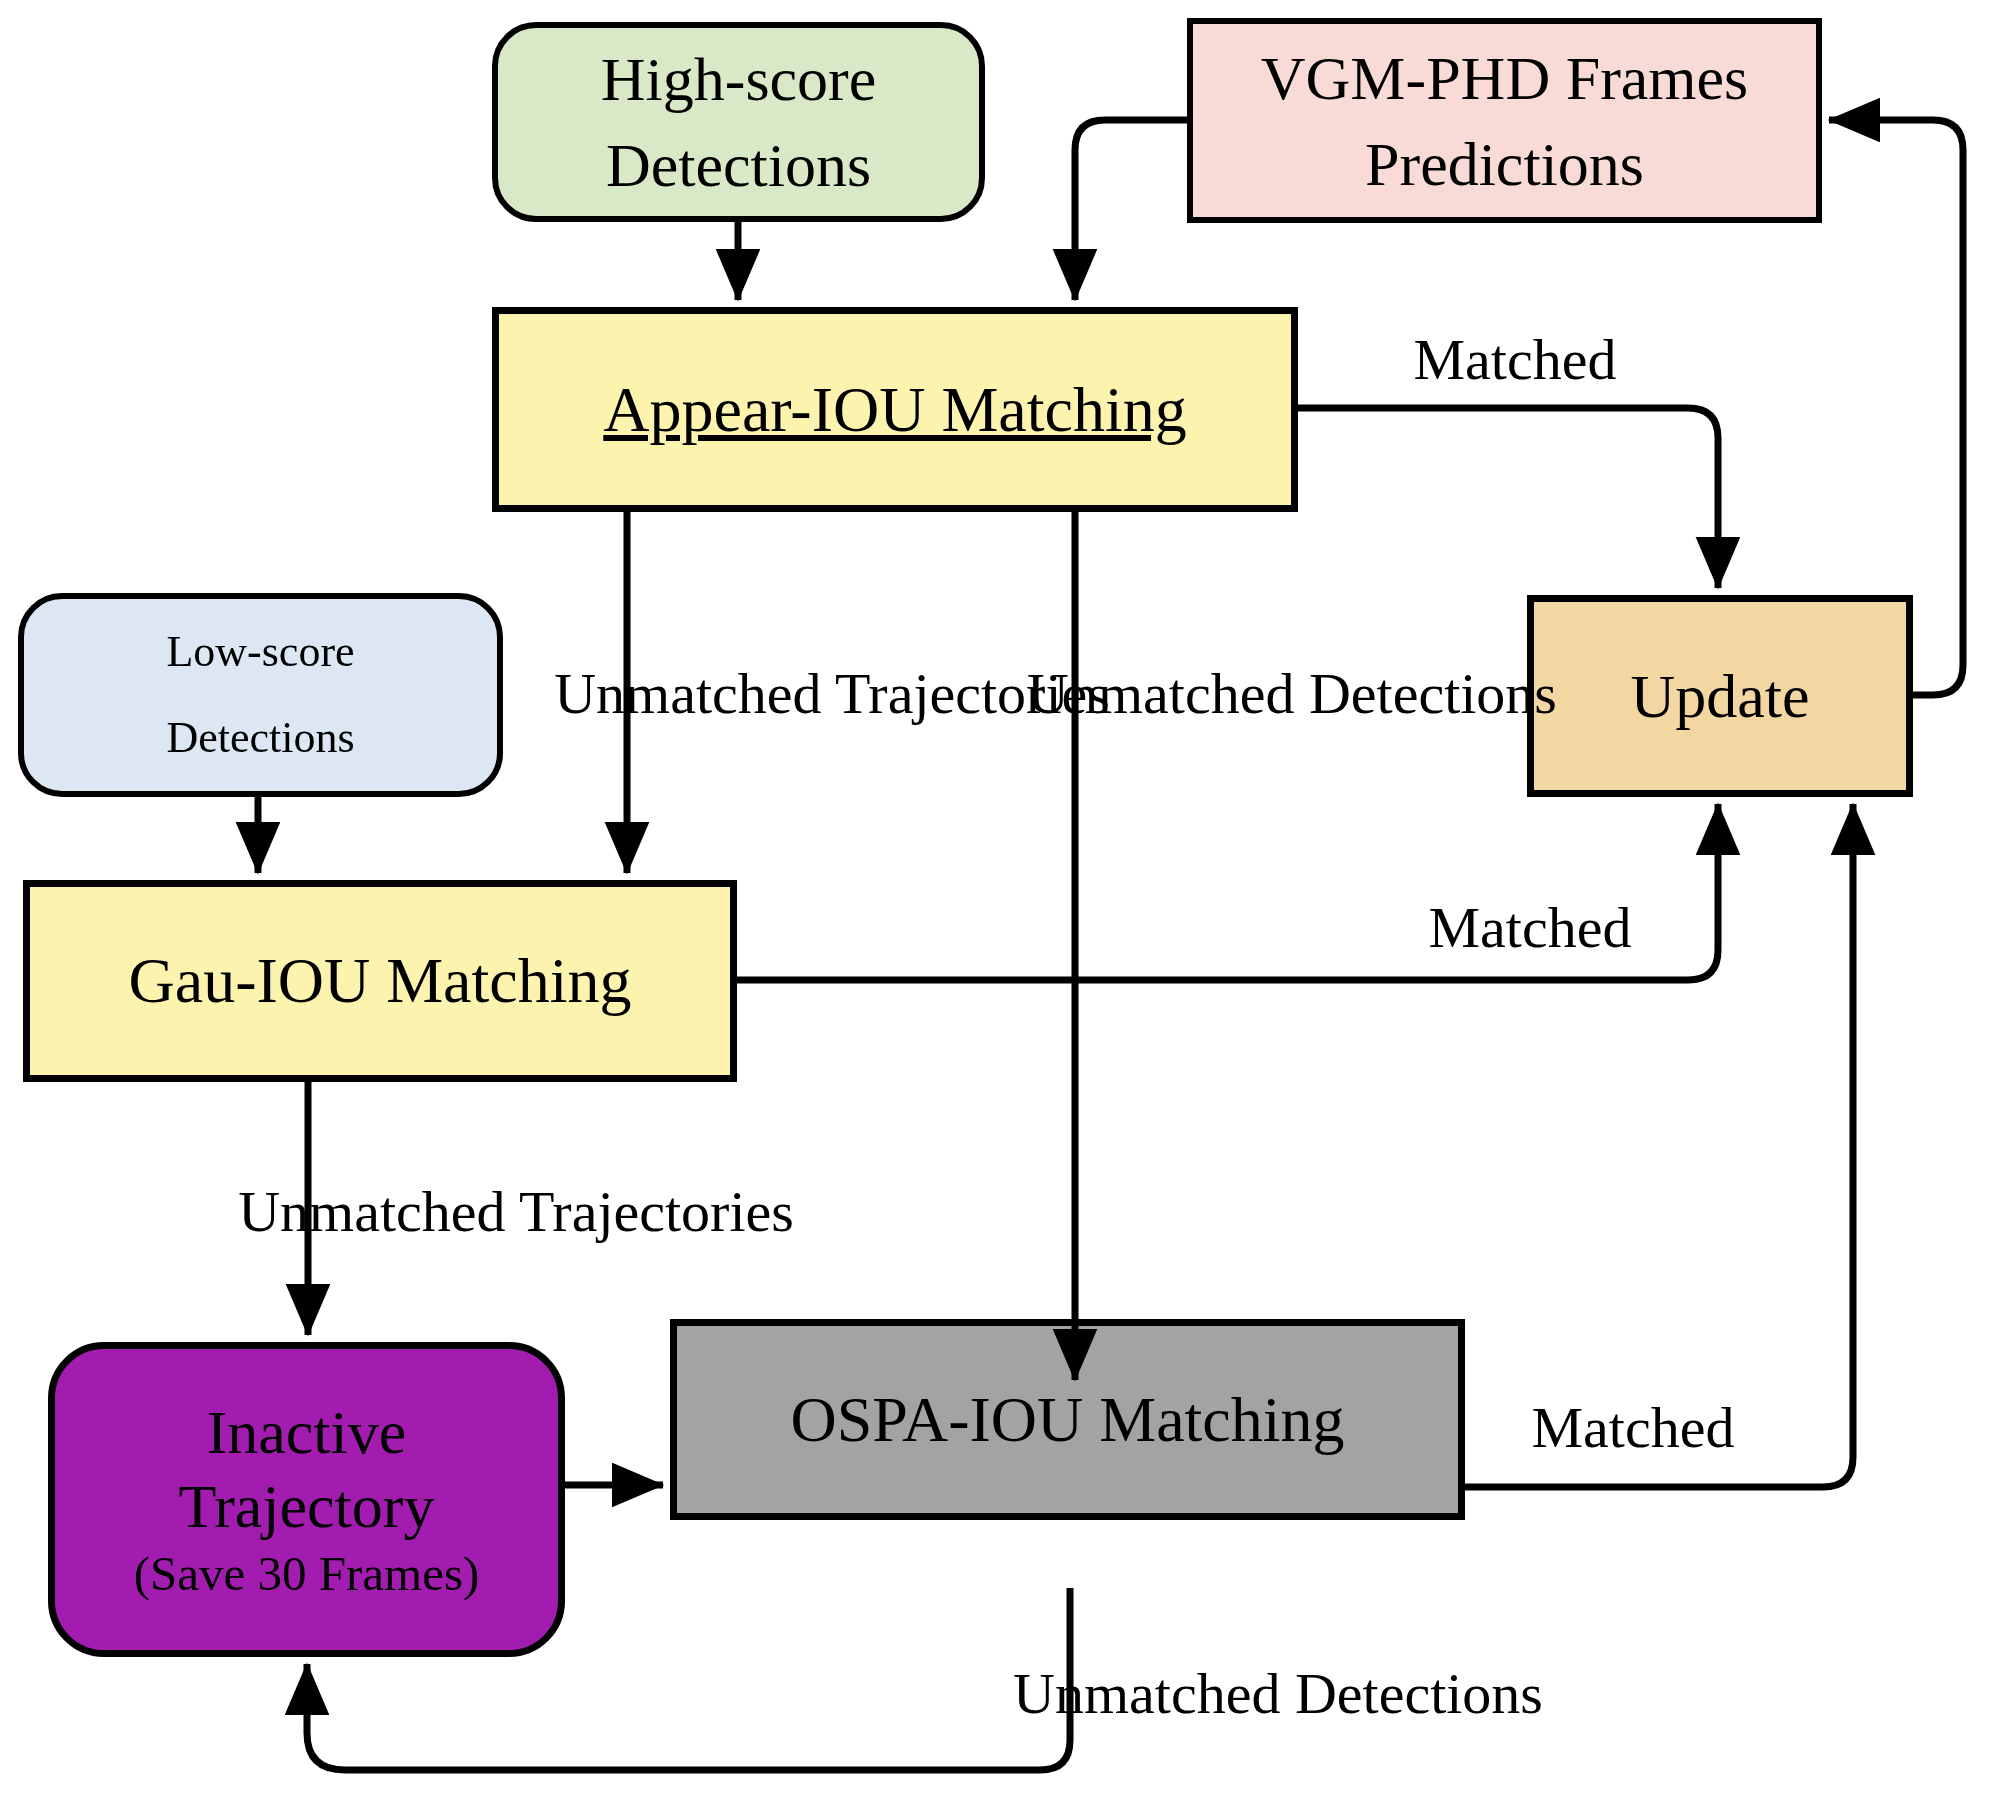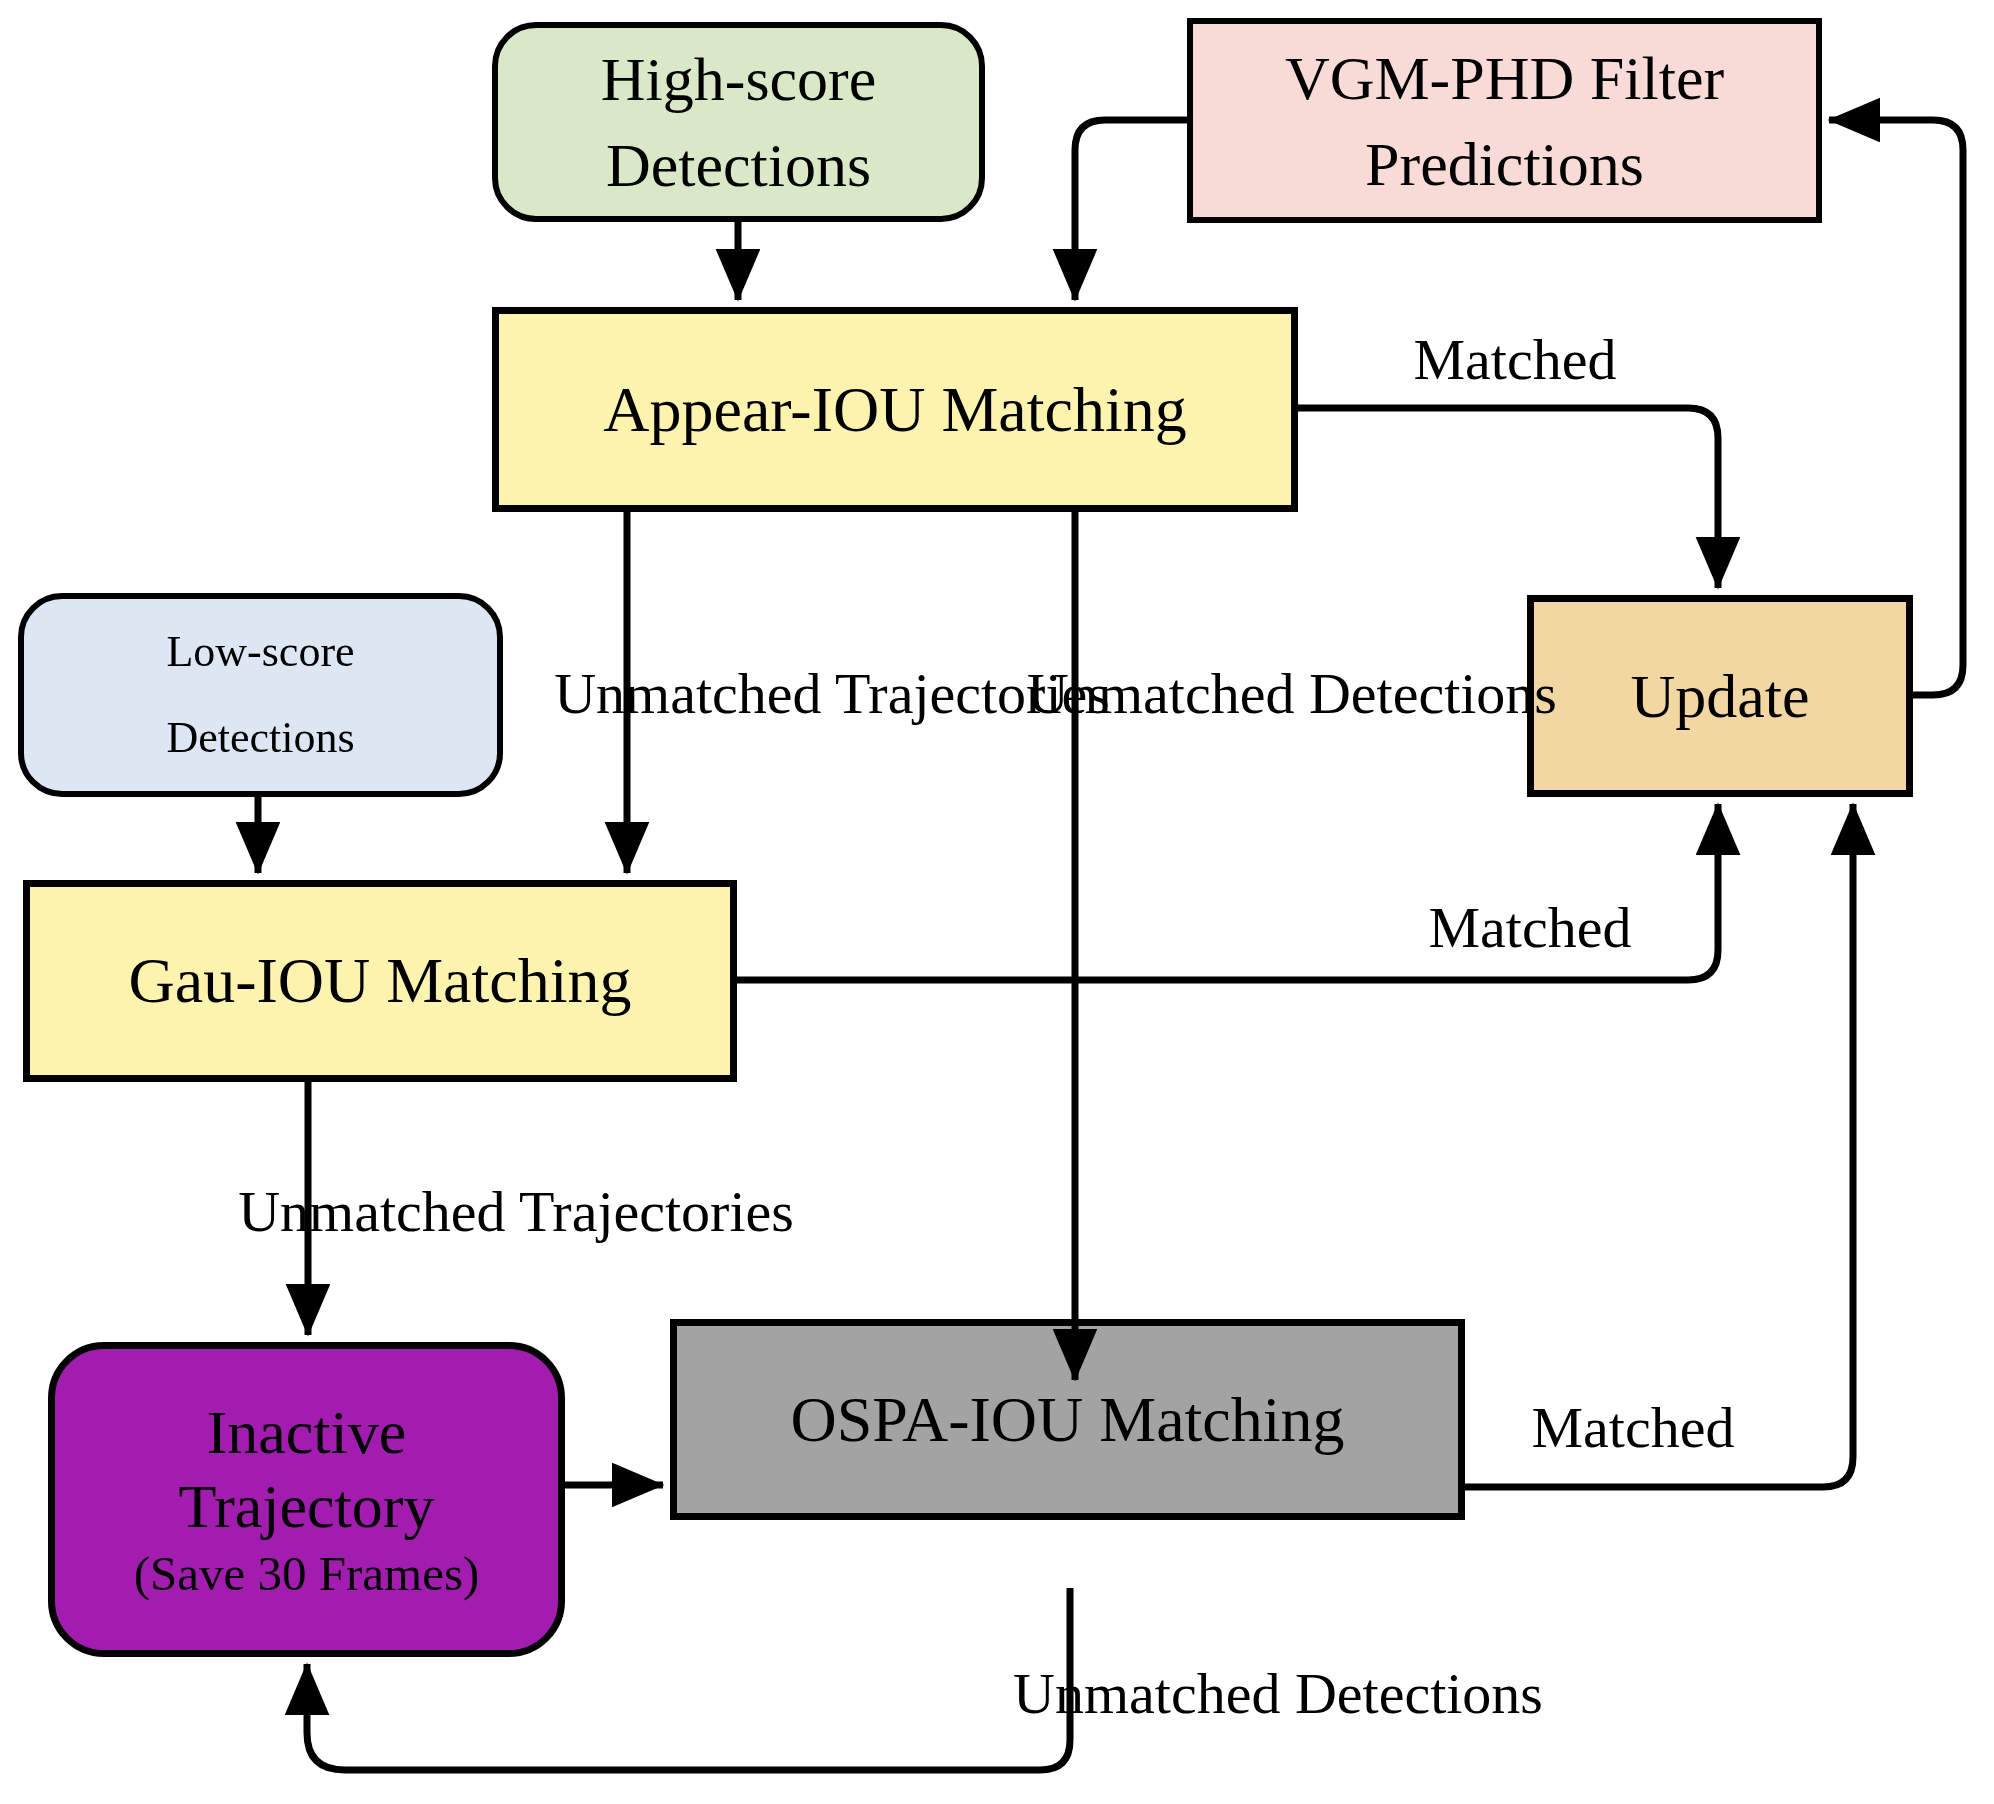--- a/index.html
+++ b/index.html
@@ -17,21 +17,21 @@
     border:6px solid #000;
     display:flex;flex-direction:column;
     align-items:center;justify-content:center;
     text-align:center;
     color:#000;
   }
   .node .ln{display:block;}
   
   #n-high{left:492px;top:22px;width:493px;height:200px;border-radius:44px;background:#d9e8c6;font-size:62px;line-height:86px;}
   #n-vgm{left:1187px;top:18px;width:635px;height:205px;background:#f8dbd7;font-size:62px;line-height:86px;}
-  #n-appear{left:492px;top:307px;width:806px;height:205px;background:#fcf3ae;font-size:64px;line-height:70px;border-width:7px;}
+  #n-appear{left:492px;top:307px;width:806px;height:205px;background:#fcf3ae;font-size:64px;line-height:70px;border-width:7px;text-decoration:underline;}
   #n-low{left:18px;top:593px;width:485px;height:204px;border-radius:44px;background:#dce7f3;font-size:44px;line-height:86px;}
   #n-gau{left:23px;top:880px;width:714px;height:202px;background:#fcf3ae;font-size:64px;line-height:70px;border-width:7px;}
   #n-update{left:1527px;top:595px;width:386px;height:202px;background:#f3d7a3;font-size:62px;line-height:84px;border-width:7px;}
   #n-inactive{left:48px;top:1342px;width:517px;height:315px;border-radius:56px;background:#a21caf;font-size:62px;line-height:74px;border-width:7px;}
   #n-inactive .small{font-size:49px;line-height:62px;}
   #n-ospa{left:670px;top:1319px;width:795px;height:201px;background:#a3a3a3;font-size:64px;line-height:70px;border-width:7px;}
   
   .elabel{
     position:absolute;
     transform:translate(-50%,-50%);
@@ -45,21 +45,21 @@
 <body>
 
 <div id="canvas">
 
   <div class="node" id="n-high">
     <span class="ln">High-score</span>
     <span class="ln">Detections</span>
   </div>
 
   <div class="node" id="n-vgm">
-    <span class="ln">VGM-PHD Filter</span>
+    <span class="ln">VGM-PHD Frames</span>
     <span class="ln">Predictions</span>
   </div>
 
   <div class="node" id="n-appear">
     <span class="ln">Appear-IOU Matching</span>
   </div>
 
   <div class="node" id="n-low">
     <span class="ln">Low-score</span>
     <span class="ln">Detections</span>

